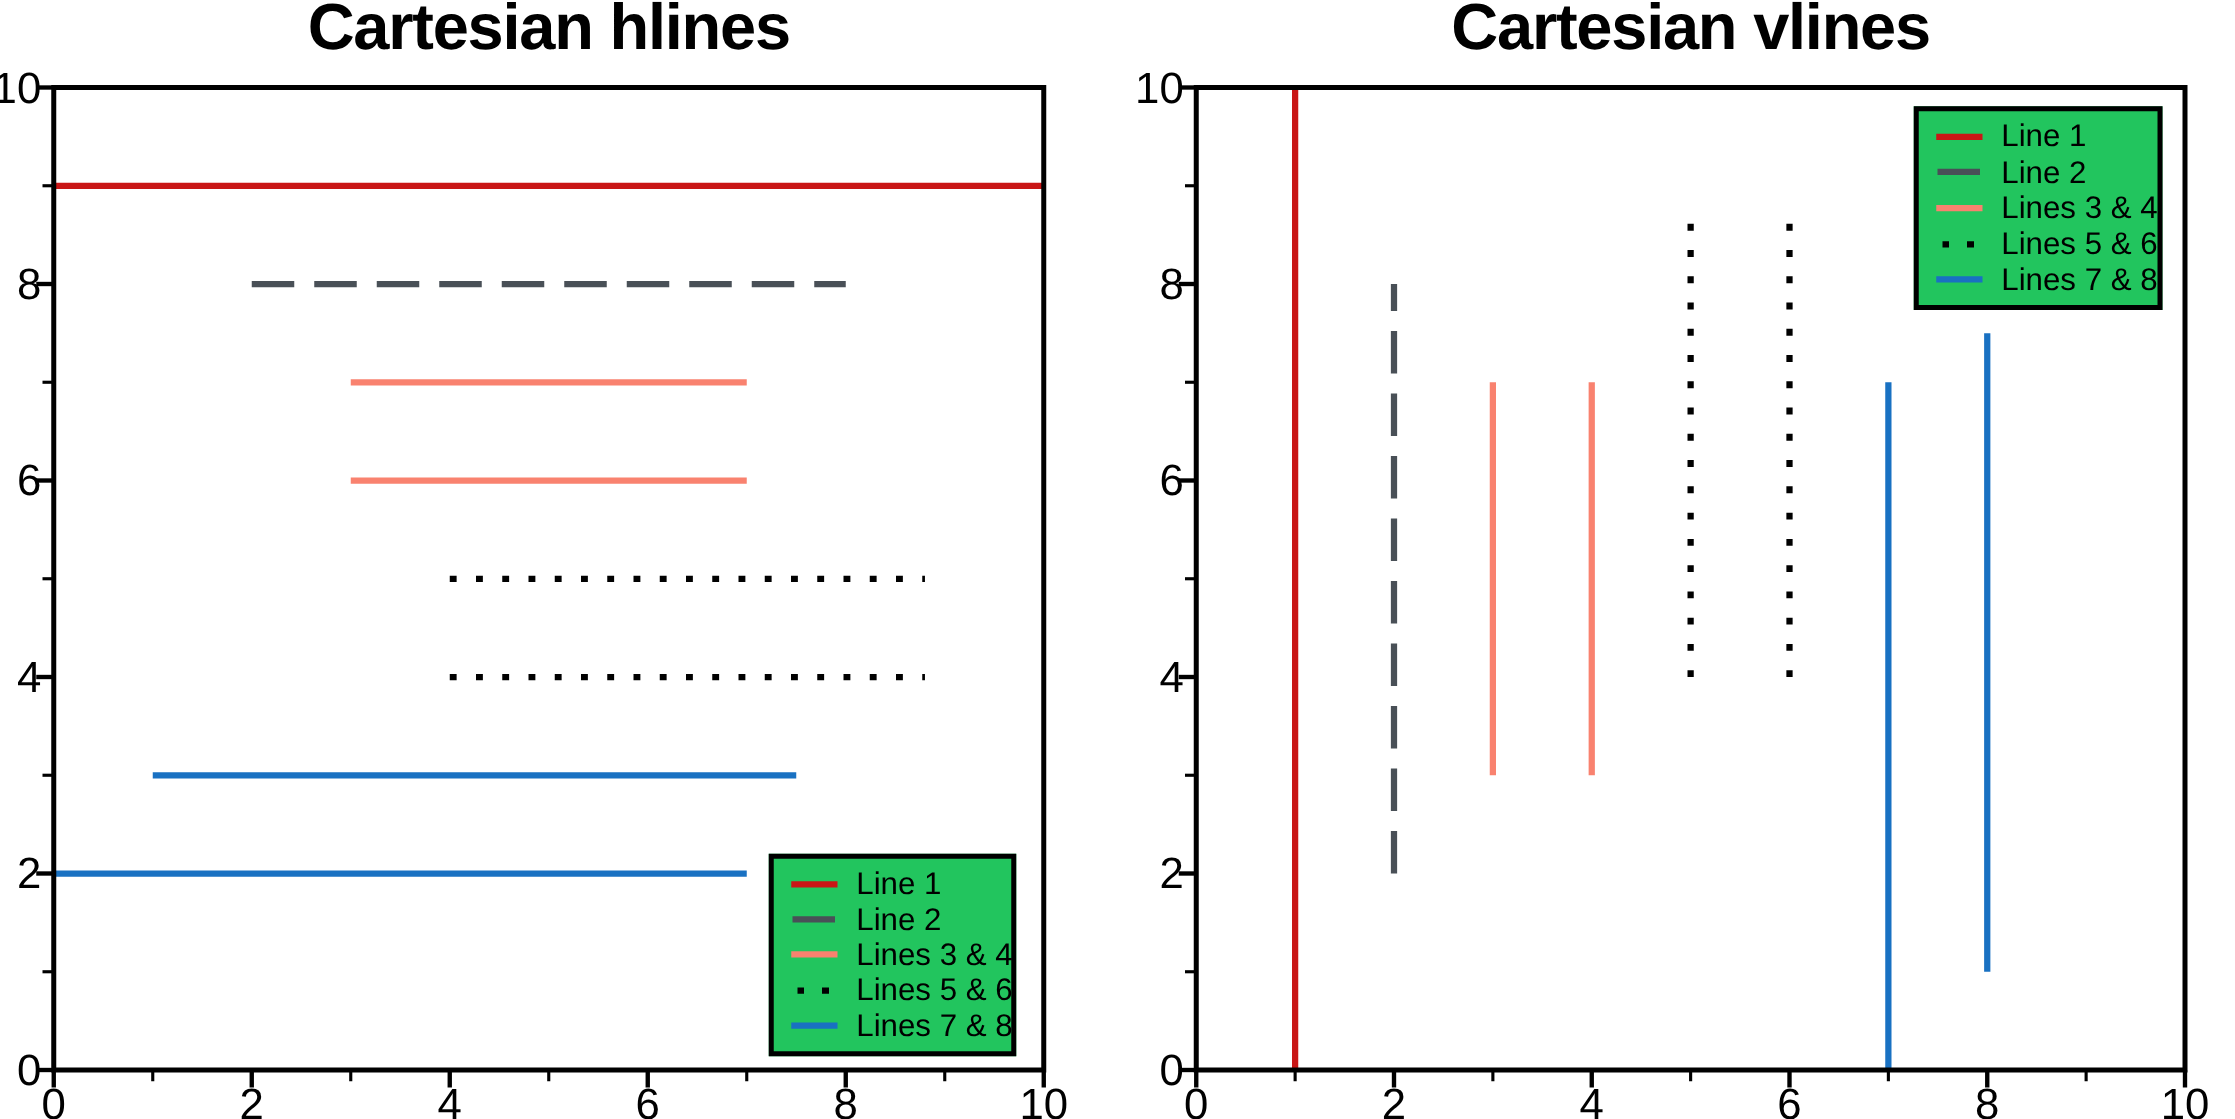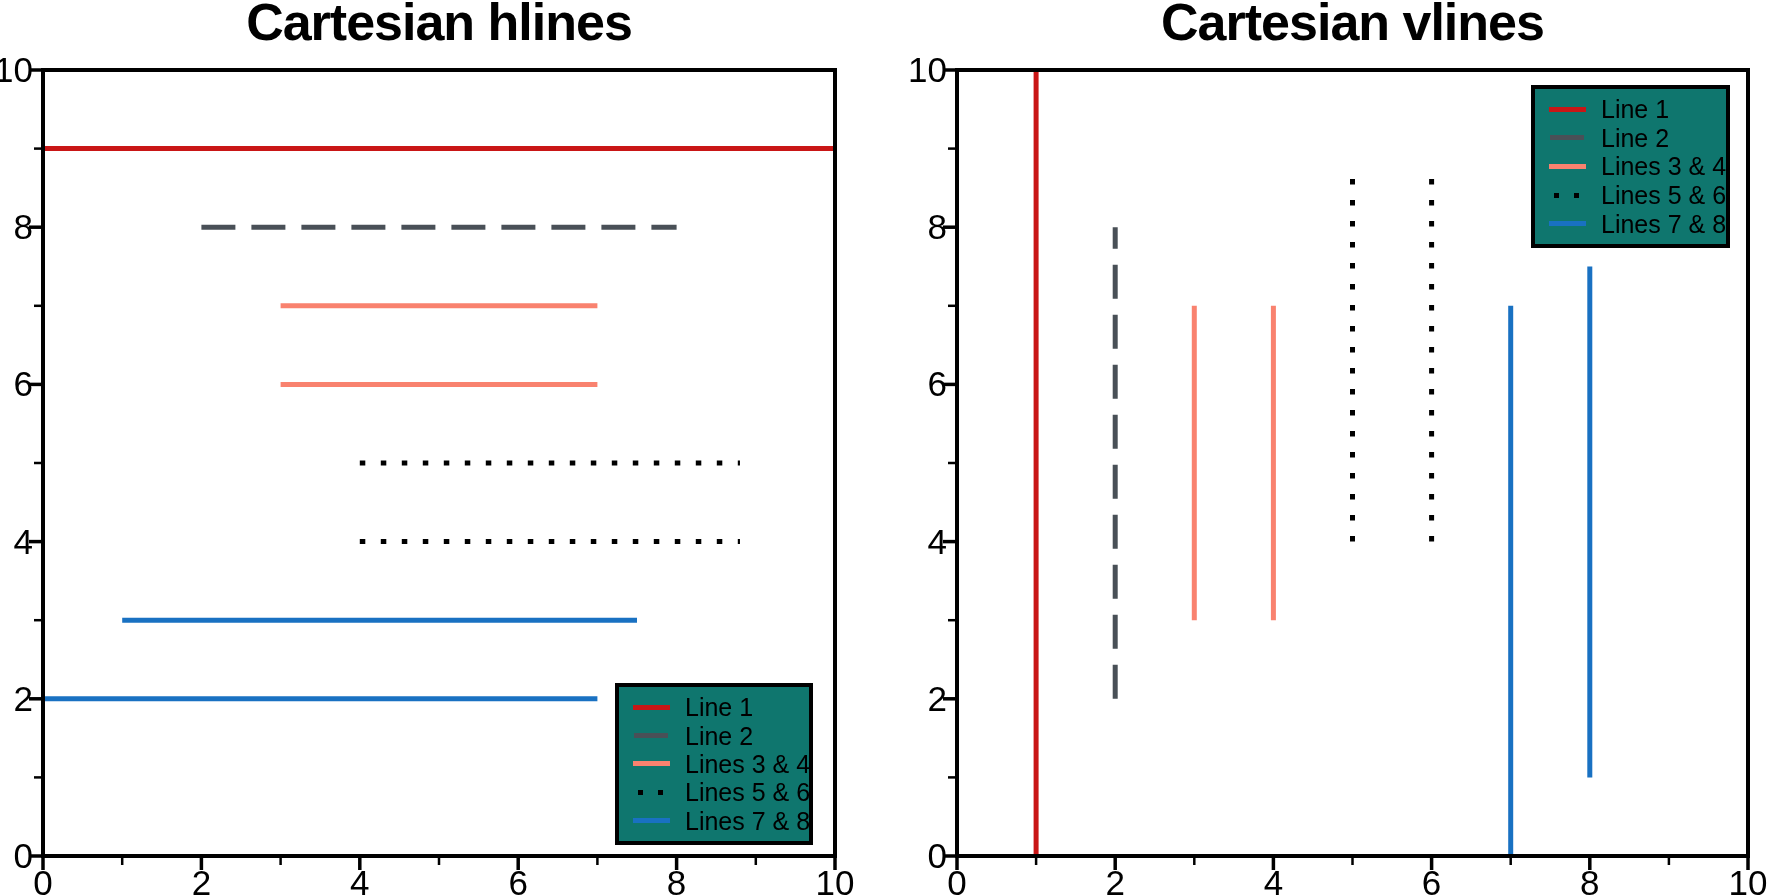--- a/index.html
+++ b/index.html
@@ -6,21 +6,21 @@
   body{width:1788px;height:895px;background:#ffffff;font-family:"Liberation Sans",sans-serif;overflow:hidden;}
   .figure{position:relative;width:1604px;height:895px;background:#ffffff;}
   .chart{position:absolute;top:0;height:895px;width:894px;}
   #chart-0{left:0;}
   #chart-1{left:864px;}
   svg.plot-svg{position:absolute;left:0;top:0;width:894px;height:895px;overflow:visible;}
   svg.plot-svg text{font-family:"Liberation Sans",sans-serif;font-size:35px;fill:#000;}
   .title{position:absolute;margin:0;top:-8px;font-size:52px;font-weight:bold;letter-spacing:-1px;color:#000;text-align:center;white-space:nowrap;}
   #chart-0 .title{left:43px;width:792px;}
   #chart-1 .title{left:93px;width:791px;}
-  .legend{position:absolute;box-sizing:border-box;border:4px solid #000;background:#0f766e;padding:6px 8px;display:flex;flex-direction:column;justify-content:space-around;z-index:5;}
+  .legend{position:absolute;box-sizing:border-box;border:4px solid #000;background:#22c55e;padding:6px 8px;display:flex;flex-direction:column;justify-content:space-around;z-index:5;}
   #legend-0{left:615px;top:683px;width:198px;height:162px;}
   #legend-1{left:667px;top:85px;width:199px;height:163px;}
   .legend-row{display:flex;align-items:center;height:28px;}
   .swatch{height:5px;width:37px;margin:0 15px 0 6px;flex:none;}
   .legend-label{font-size:25px;line-height:28px;color:#000;white-space:nowrap;}
 </style>
 </head>
 <body>
 
 <div class="figure">

